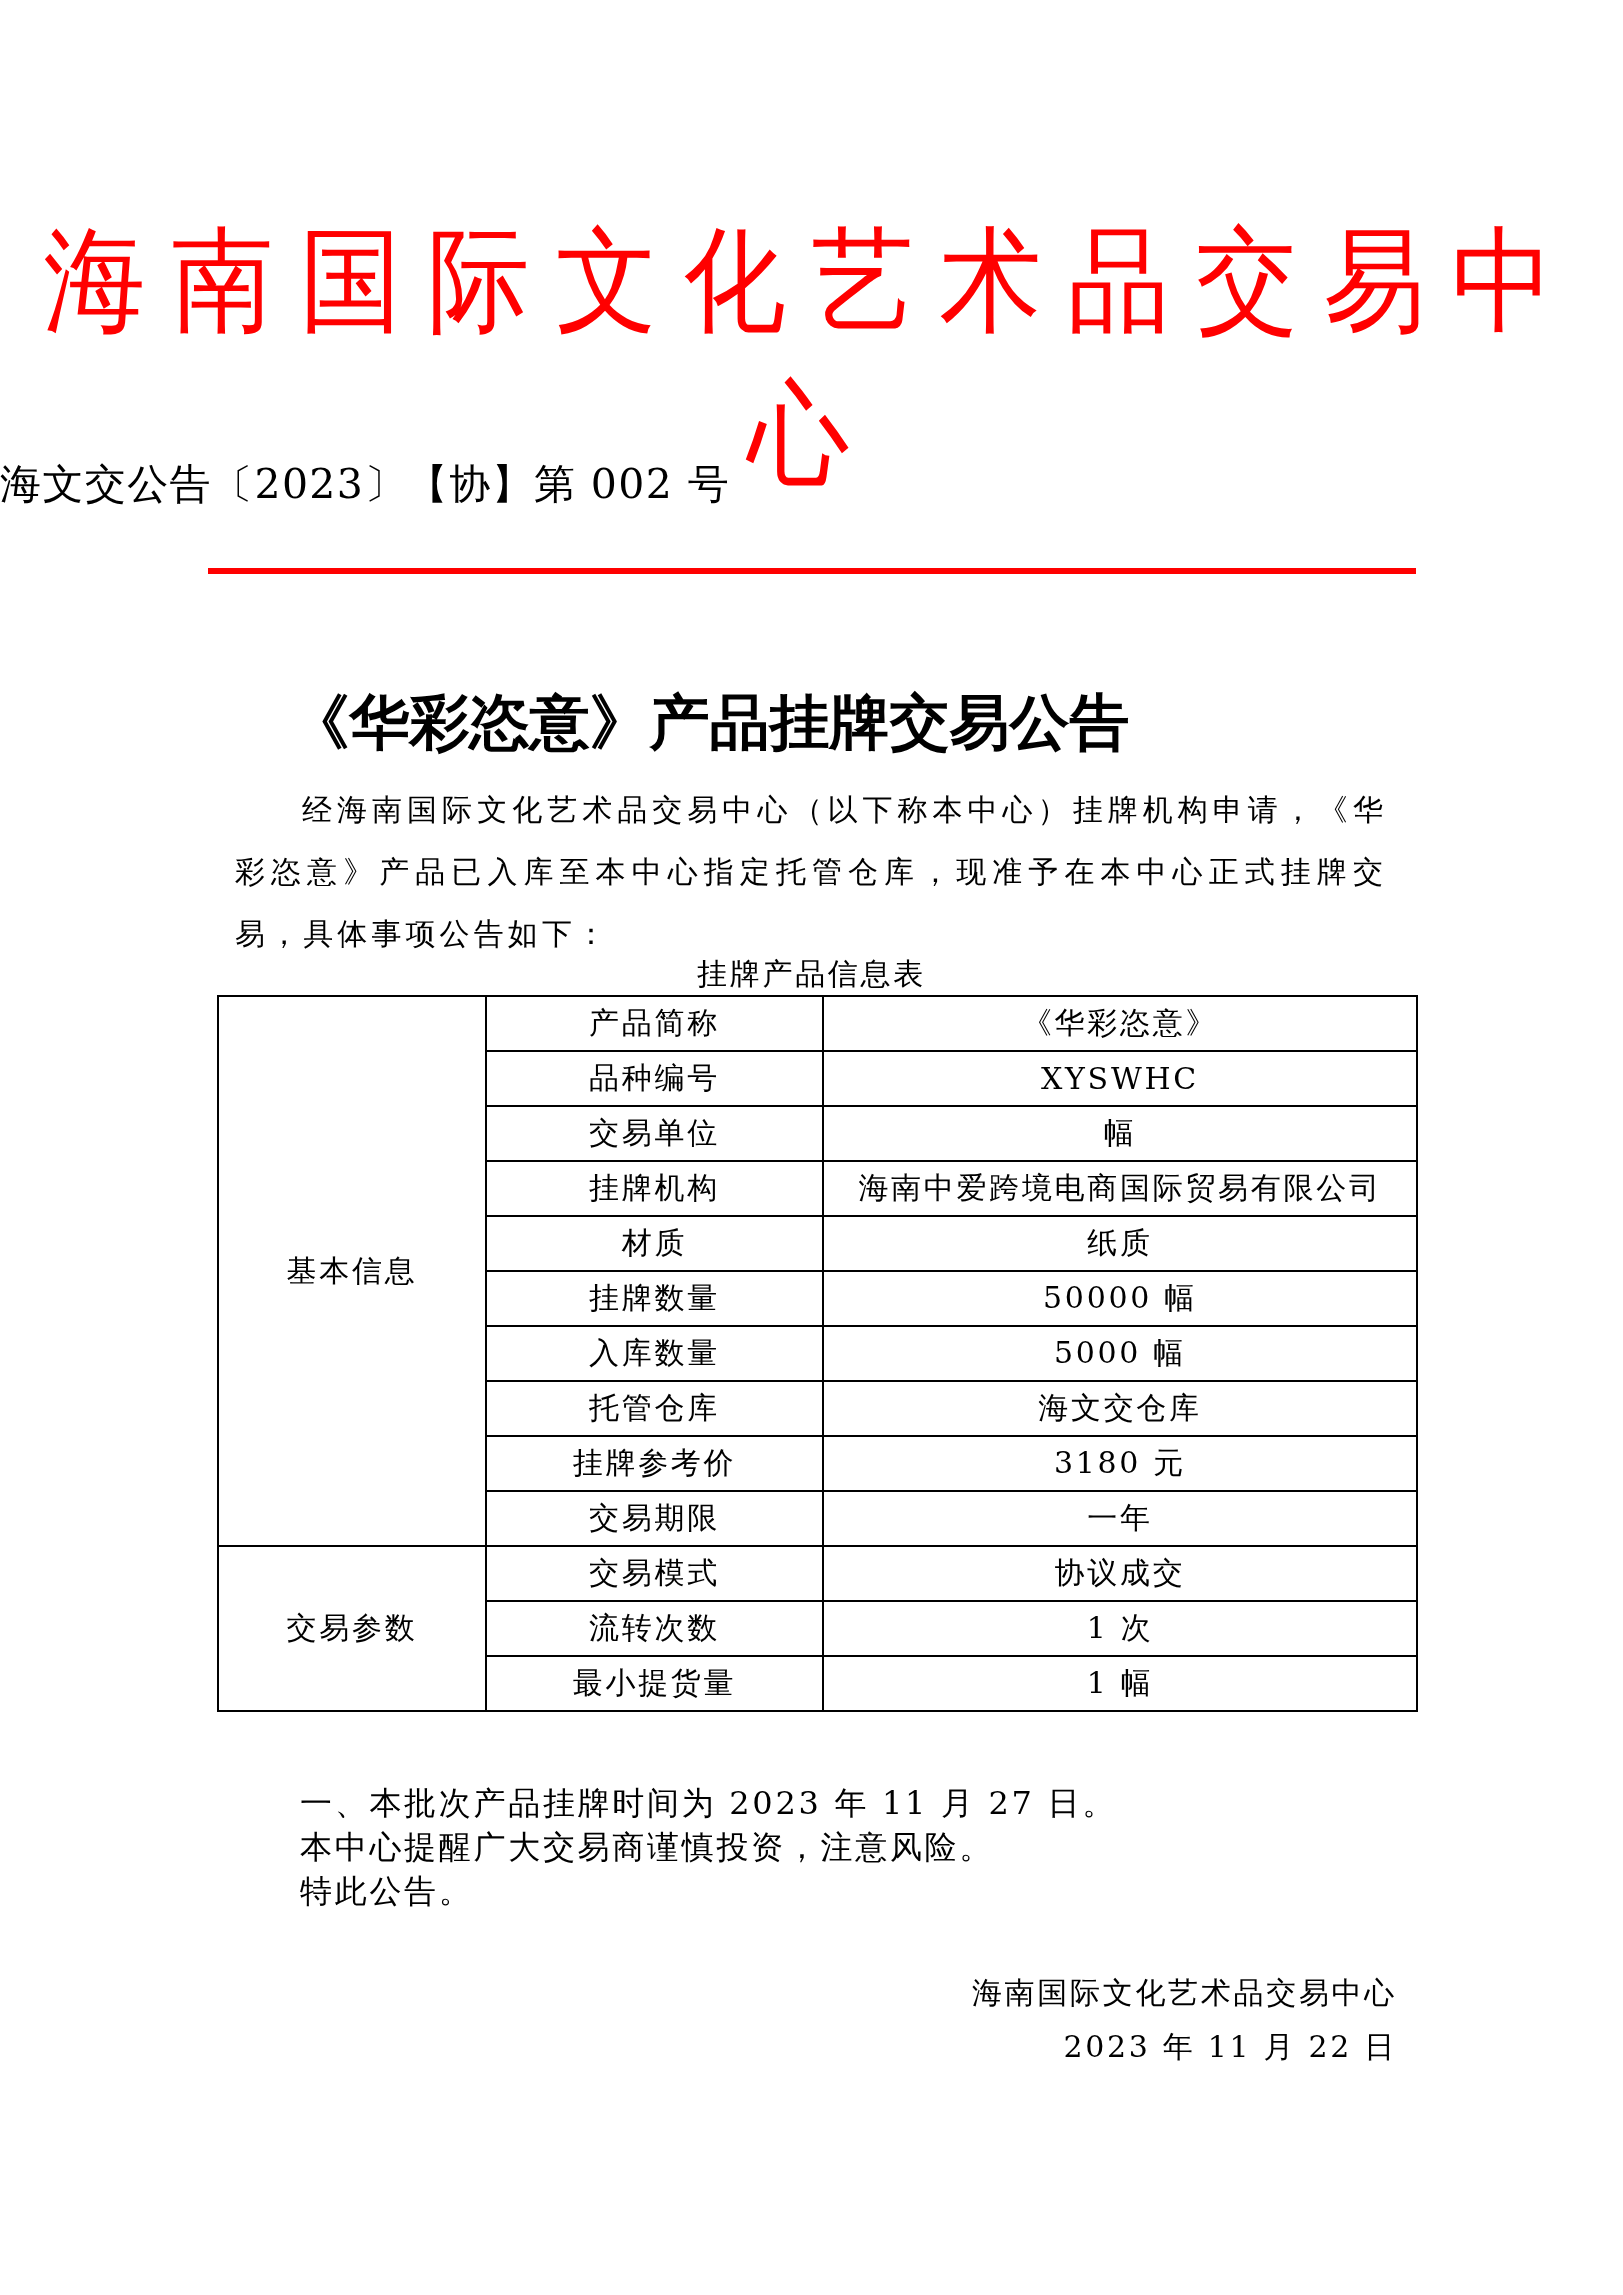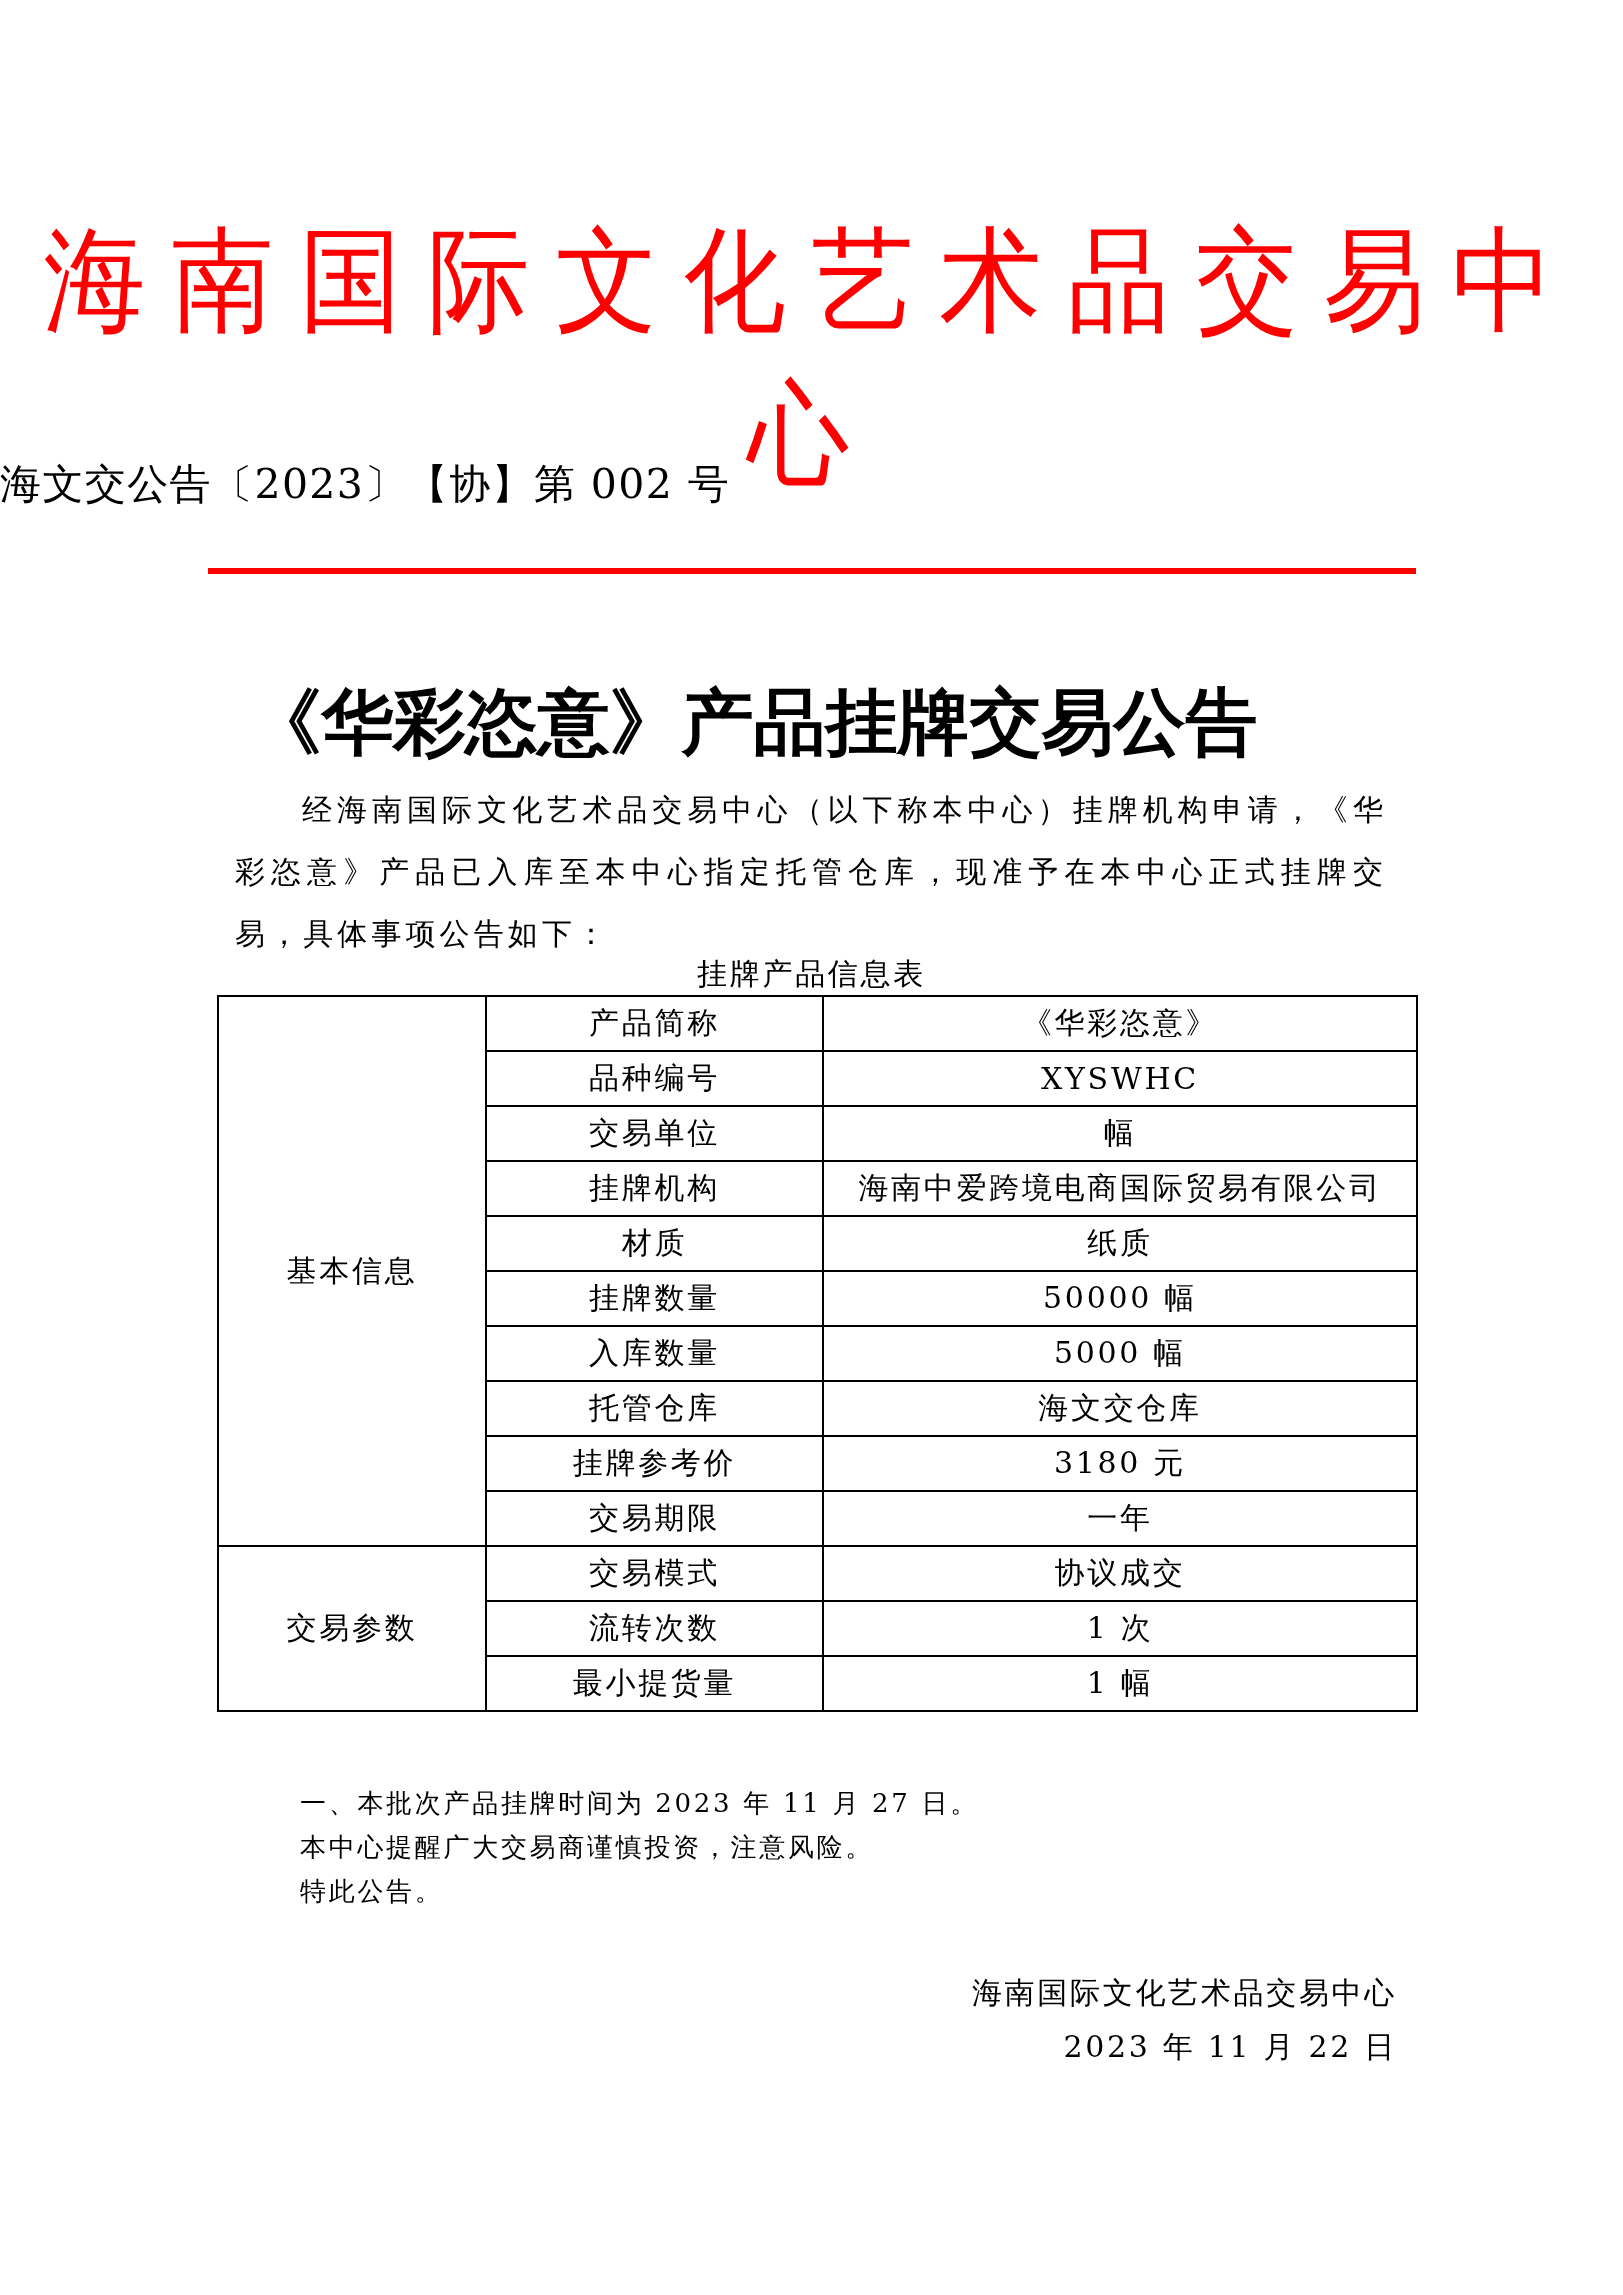--- a/index.html
+++ b/index.html
@@ -7,31 +7,31 @@
          font-family: "DejaVu Serif", "Liberation Serif", serif; color:#000; }
   .abs { position:absolute; }
   .org-title { left:0; width:1623px; top:205px; text-align:center;
     font-family:"DejaVu Sans","Liberation Sans",sans-serif; font-weight:normal;
     font-size:102px; line-height:136px; color:#ff0000; letter-spacing:26px;
     transform:scaleY(1.12); transform-origin:center top; }
   .doc-no { left:0; width:1623px; top:450px; text-align:left; font-size:41px; line-height:68px;
     letter-spacing:1.4px; }
   .red-rule { left:208px; top:568px; width:1208px; height:6.1px; background:#ff0000; }
   .main-title { left:0; width:1419px; top:675px; text-align:center;
-    font-family:"DejaVu Sans","Liberation Sans",sans-serif; font-weight:bold; font-size:72px; line-height:95px;margin-left:44px; }
+    font-family:"DejaVu Sans","Liberation Sans",sans-serif; font-weight:bold; font-size:60px; line-height:95px; }
   .intro { left:235px; width:1152px; top:779px; font-size:30px; line-height:62px; letter-spacing:4.1px;
     text-indent:67px; text-align:justify; }
   .table-caption { left:0; width:1623px; top:953px; text-align:center; font-size:30px; line-height:41px; letter-spacing:2.7px; }
   table.info { position:absolute; left:217px; top:995px; width:1201px; border-collapse:collapse; }
   table.info td { border:2.7px solid #000; text-align:center; font-size:30px; height:53px; padding:0; letter-spacing:2.7px; }
   table.info td.group { width:266px; }
   table.info td.label { width:335px; }
   table.info td.val { }
   table.info td.val-thin { border-left-width:1.4px; }
-  .notes { left:300px; top:1781px; font-size:26px; line-height:44px; letter-spacing:2.7px; }
+  .notes { left:300px; top:1781px; font-size:32px; line-height:44px; letter-spacing:2.7px; }
   .notes div { white-space:nowrap; }
   .sign-org { right:226px; top:1969px; font-size:30px; line-height:48px; letter-spacing:2.7px; text-align:right; }
   .sign-date { right:226px; top:2023px; font-size:30px; line-height:48px; letter-spacing:2.7px; text-align:right; }
 </style>
 </head>
 <body>
 
 <div class="abs org-title">海南国际文化艺术品交易中心</div>
 <div class="abs doc-no">海文交公告〔2023〕【协】第 002 号</div>
 <div class="abs red-rule"></div>

